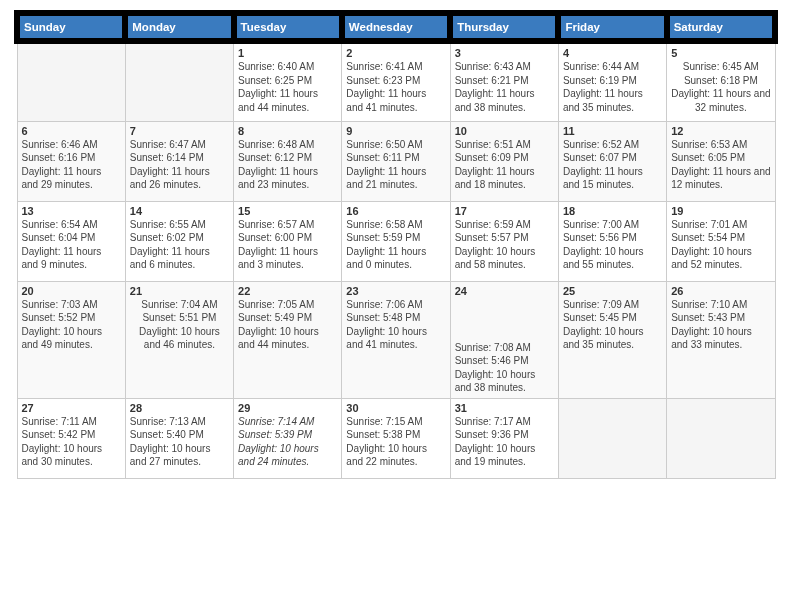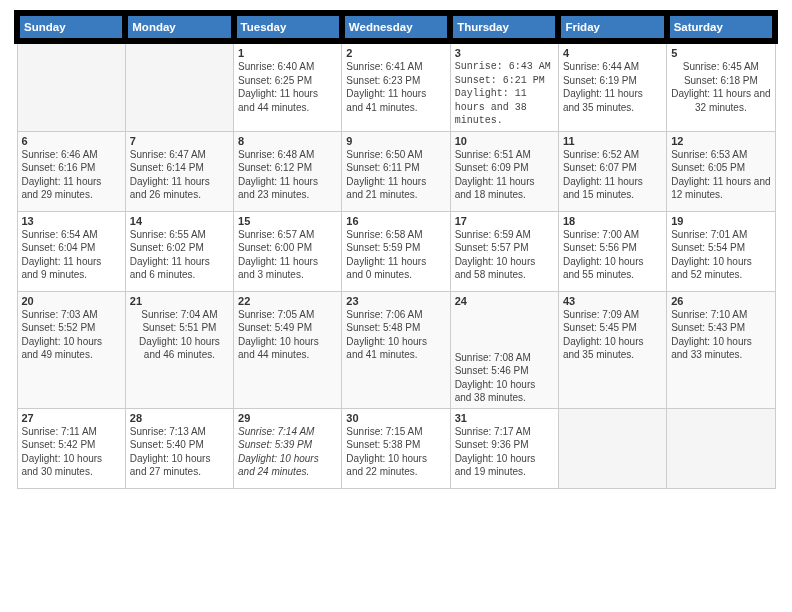--- a/index.html
+++ b/index.html
@@ -112,21 +112,21 @@
 Daylight: 11 hours and 44 minutes.</div>
           </td>
           <td>
             <span class="day-num">2</span>
             <div class="day-info" style="white-space: pre-line;">Sunrise: 6:41 AM
 Sunset: 6:23 PM
 Daylight: 11 hours and 41 minutes.</div>
           </td>
           <td>
             <span class="day-num">3</span>
-            <div class="day-info" style="white-space: pre-line; font-family: Liberation Mono, monospace;">Sunrise: 6:43 AM
+            <div class="day-info" style="white-space: pre-line;">Sunrise: 6:43 AM
 Sunset: 6:21 PM
 Daylight: 11 hours and 38 minutes.</div>
           </td>
           <td>
             <span class="day-num">4</span>
             <div class="day-info" style="white-space: pre-line;">Sunrise: 6:44 AM
 Sunset: 6:19 PM
 Daylight: 11 hours and 35 minutes.</div>
           </td>
           <td>
@@ -249,21 +249,21 @@
 Sunset: 5:48 PM
 Daylight: 10 hours and 41 minutes.</div>
           </td>
           <td>
             <span class="day-num">24</span>
             <div class="day-info" style="white-space: pre-line; margin-top: 44px;">Sunrise: 7:08 AM
 Sunset: 5:46 PM
 Daylight: 10 hours and 38 minutes.</div>
           </td>
           <td>
-            <span class="day-num">43</span>
+            <span class="day-num">25</span>
             <div class="day-info" style="white-space: pre-line;">Sunrise: 7:09 AM
 Sunset: 5:45 PM
 Daylight: 10 hours and 35 minutes.</div>
           </td>
           <td>
             <span class="day-num">26</span>
             <div class="day-info" style="white-space: pre-line;">Sunrise: 7:10 AM
 Sunset: 5:43 PM
 Daylight: 10 hours and 33 minutes.</div>
           </td>

